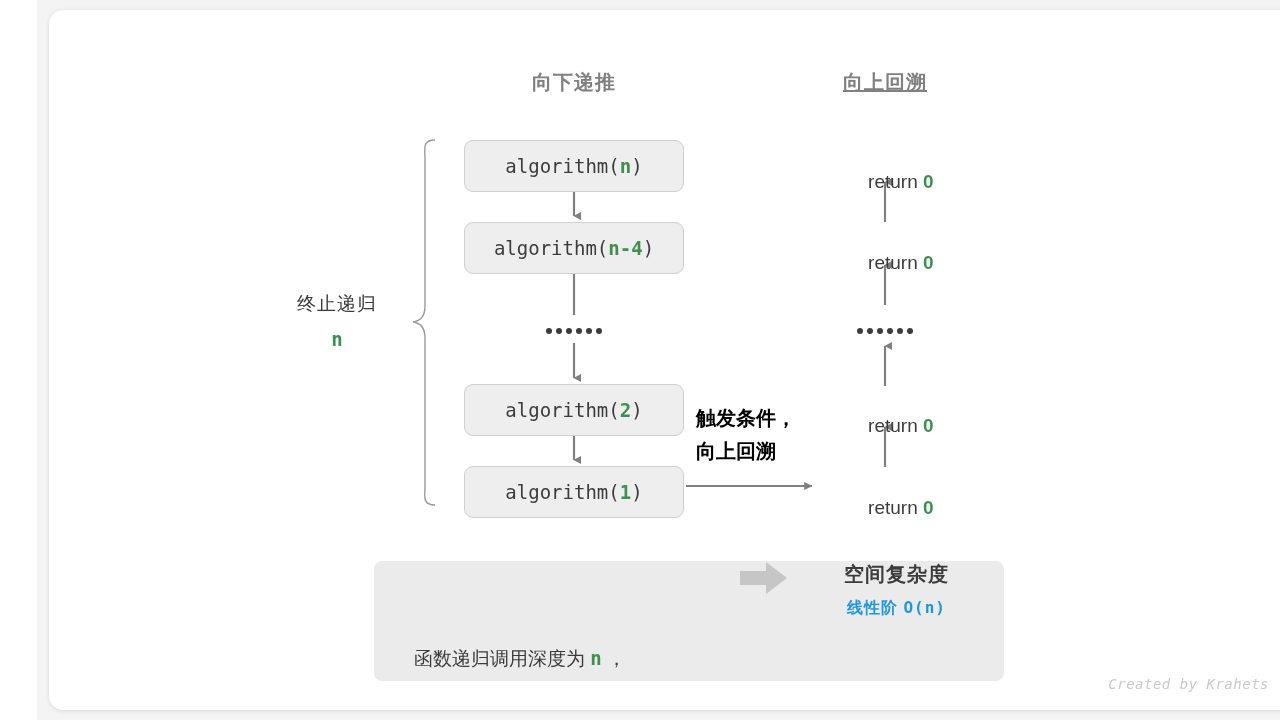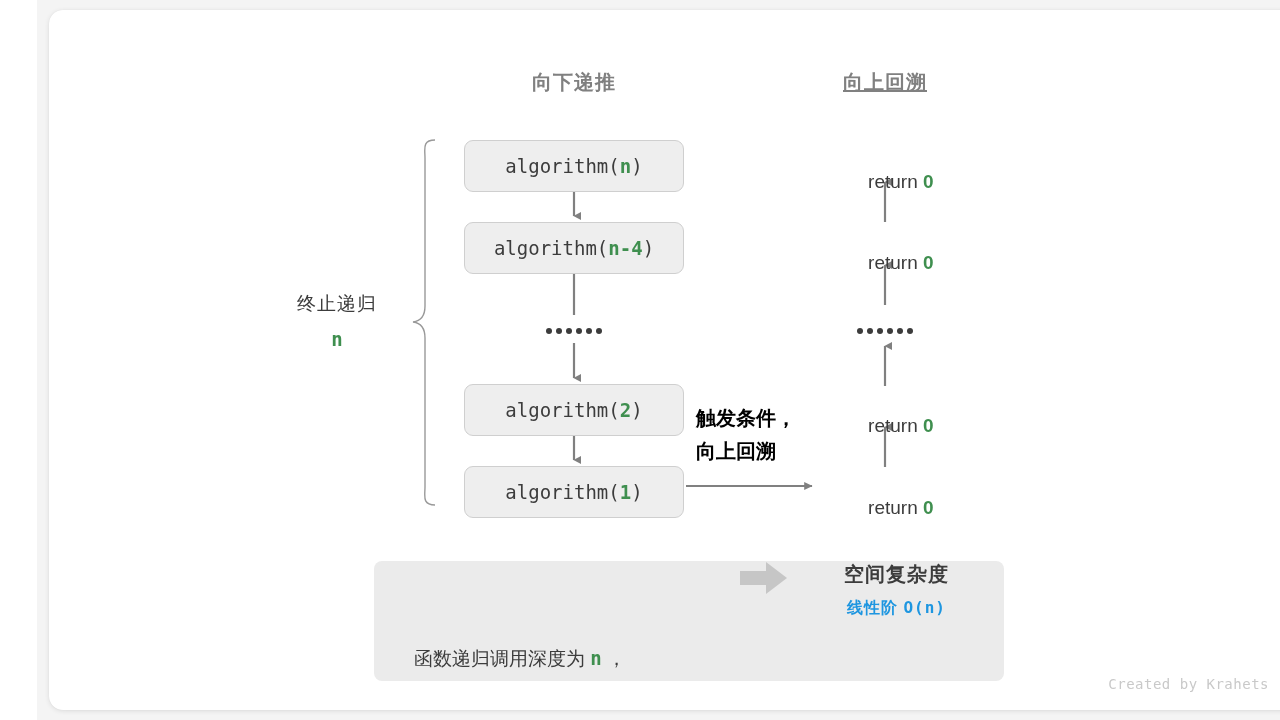--- a/index.html
+++ b/index.html
@@ -205,20 +205,21 @@
 
   
   .credit {
     position: absolute;
     right: 36px;
     bottom: 18px;
     font-family: "DejaVu Sans Mono", monospace;
     font-size: 14px;
     color: #c9c9c9;
     letter-spacing: 0.5px;
+    font-style: italic;
   }
 </style>
 </head>
 <body>
 
 <div class="canvas">
   <div class="card">
 
     <div class="col-header" id="header-down">向下递推</div>
     <div class="col-header" id="header-up">向上回溯</div>

